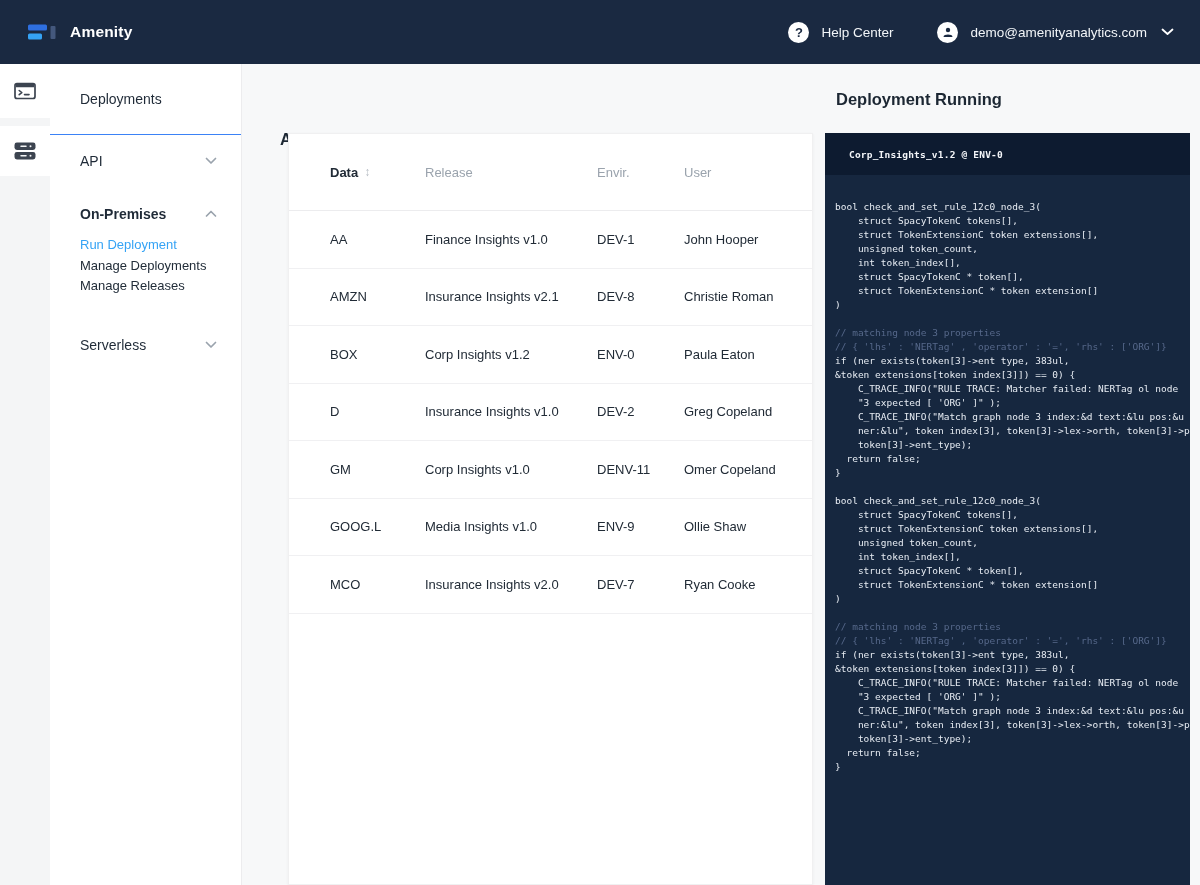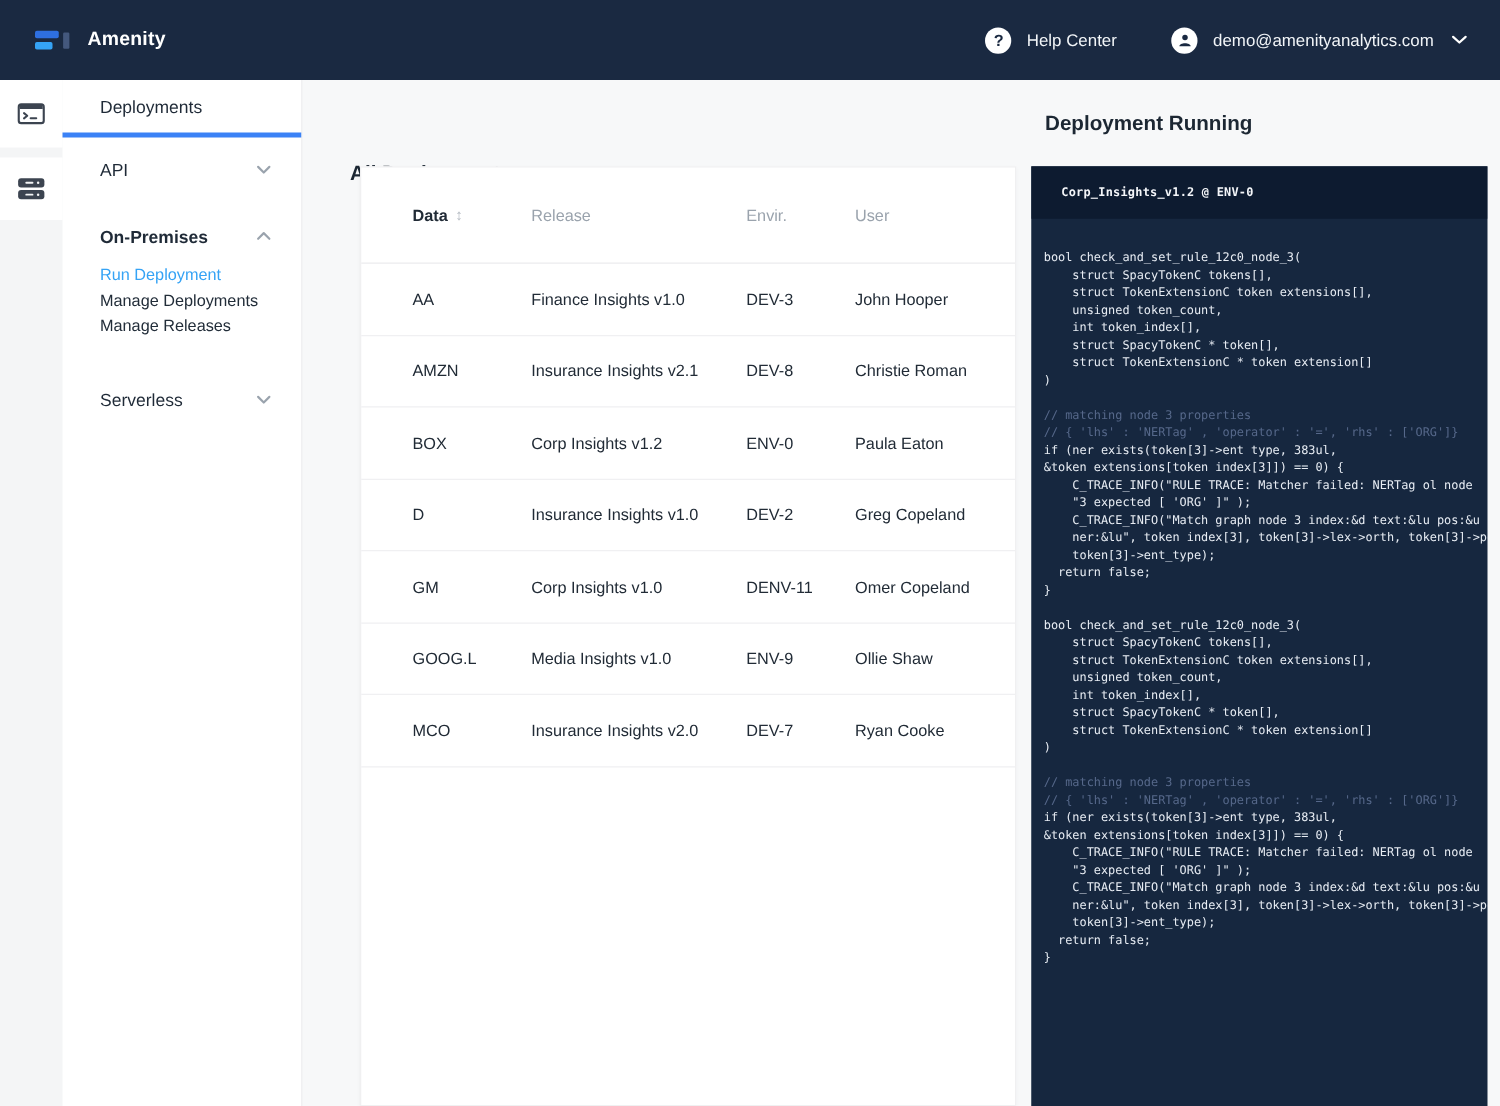--- a/index.html
+++ b/index.html
@@ -44,21 +44,21 @@
     position:absolute; left:0; width:50px; background:#ffffff;
     display:flex; align-items:center; justify-content:center;
   }
   .rail-cell.c1 { top:0; height:54px; }
   .rail-cell.c2 { top:62px; height:50px; }
   .nav { position:absolute; left:50px; top:0; right:0; }
   .nav-row {
     display:flex; align-items:center; justify-content:space-between;
     padding:0 24px 0 30px; cursor:pointer;
   }
-  .nav-row.deployments { height:46px; border-bottom:4px solid #3b82f6; }
+  .nav-row.deployments { height:71px; border-bottom:1px solid #3b82f6; }
   .nav-row.api { height:52px; }
   .nav-label { font-size:14px; font-weight:500; color:#1f2a37; }
   .nav-group { margin-top:14px; }
   .nav-group .nav-label { font-weight:700; }
   .sub-list { padding:8px 0 0 30px; display:flex; flex-direction:column; }
   .sub-link { font-size:13px; color:#222d39; line-height:20.5px; cursor:pointer; }
   .sub-link.active { color:#35a3f5; }
   .nav-row.serverless { margin-top:28px; height:40px; }
 
   
@@ -224,21 +224,21 @@
         <span class="sort-glyph">↕</span>
       </div>
       <div class="th">Release</div>
       <div class="th">Envir.</div>
       <div class="th">User</div>
     </div>
     <div>
         <div class="trow">
           <div class="tcell col0">AA</div>
           <div class="tcell col1">Finance Insights v1.0</div>
-          <div class="tcell col2">DEV-3</div>
+          <div class="tcell col2">DEV-1</div>
           <div class="tcell col3">John Hooper</div>
         </div>
         <div class="trow">
           <div class="tcell col0">AMZN</div>
           <div class="tcell col1">Insurance Insights v2.1</div>
           <div class="tcell col2">DEV-8</div>
           <div class="tcell col3">Christie Roman</div>
         </div>
         <div class="trow">
           <div class="tcell col0">BOX</div>

